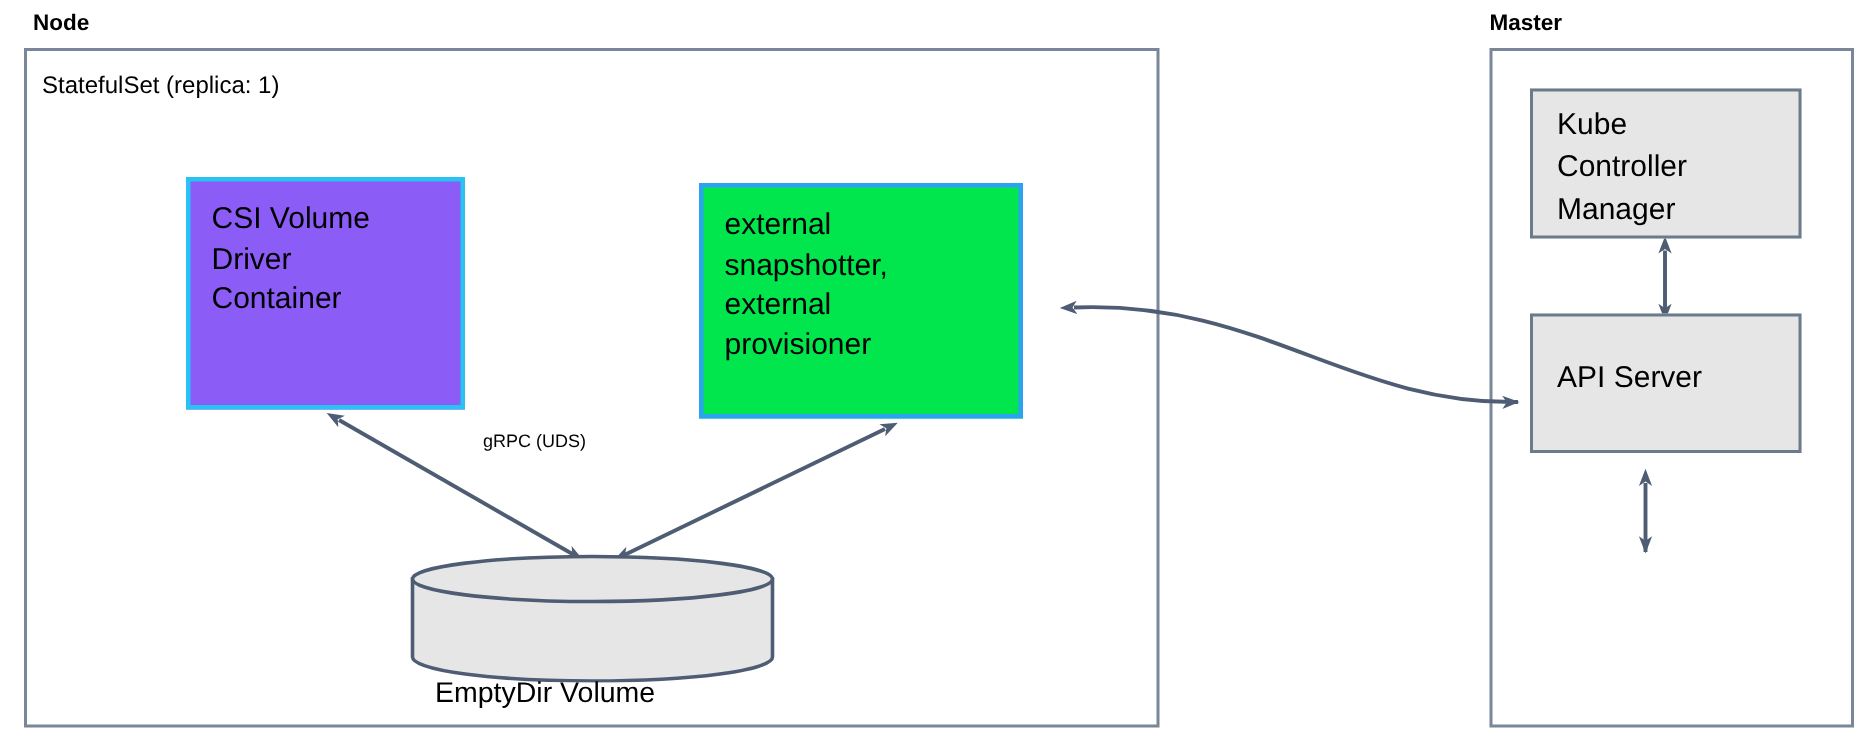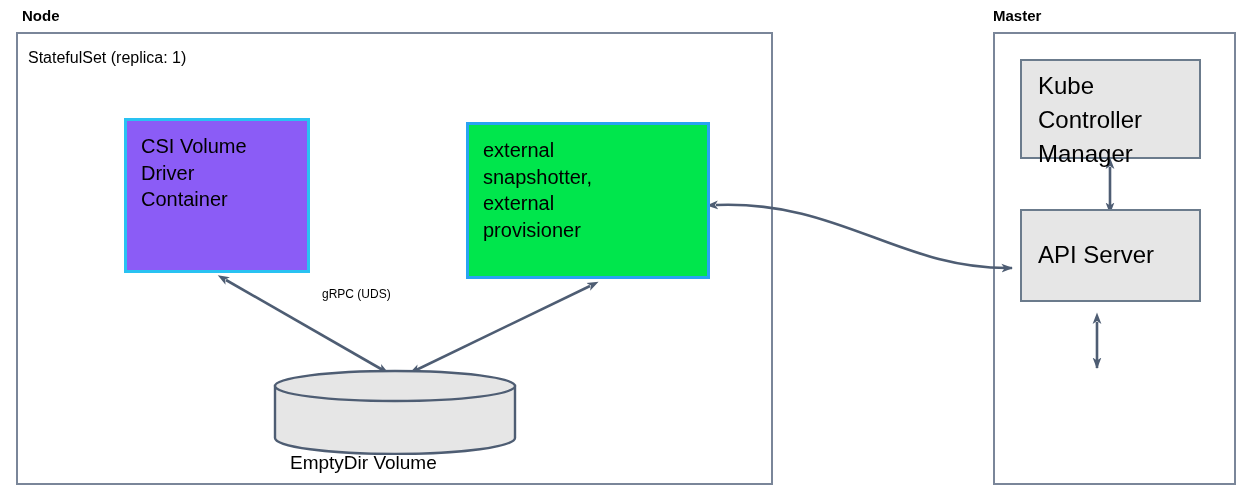--- a/index.html
+++ b/index.html
@@ -69,21 +69,21 @@
     background: #00E64C;
     border: 3px solid #29A3F2;
   }
   .box-gray {
     background: #E6E6E6;
     border: 2px solid #6B7B8C;
   }
   .box-gray .box-text {
     left: 16px;
     top: 8px;
-    font-size: 24px;
+    font-size: 20px;
     line-height: 1.42;
   }
   .box-apiserver .box-text {
     top: 27px;
   }
 
   
   .cylinder {
     position: absolute;
     z-index: 10;
@@ -124,21 +124,21 @@
   <div class="group-box" style="left:16px; top:32px; width:757px; height:453px;"></div>
 
   <div class="statefulset-title" style="left:28px; top:49px;">StatefulSet (replica: 1)</div>
 
   <div class="box box-csi" style="left:124px; top:118px; width:186px; height:155px;">
     <div class="box-text">CSI Volume
 Driver
 Container</div>
   </div>
 
-  <div class="box box-external" style="left:466px; top:122px; width:244px; height:157px;">
+  <div class="box box-external" style="left:466px; top:122px; width:216px; height:157px;">
     <div class="box-text">external
 snapshotter,
 external
 provisioner</div>
   </div>
 
   <div class="freetext" style="left:322px; top:287px;">gRPC (UDS)</div>
 
   <div class="cylinder cyl-left" style="left:272px; top:369px; width:246px; height:86px;">
     <svg width="246" height="86" viewBox="0 0 246 86">

